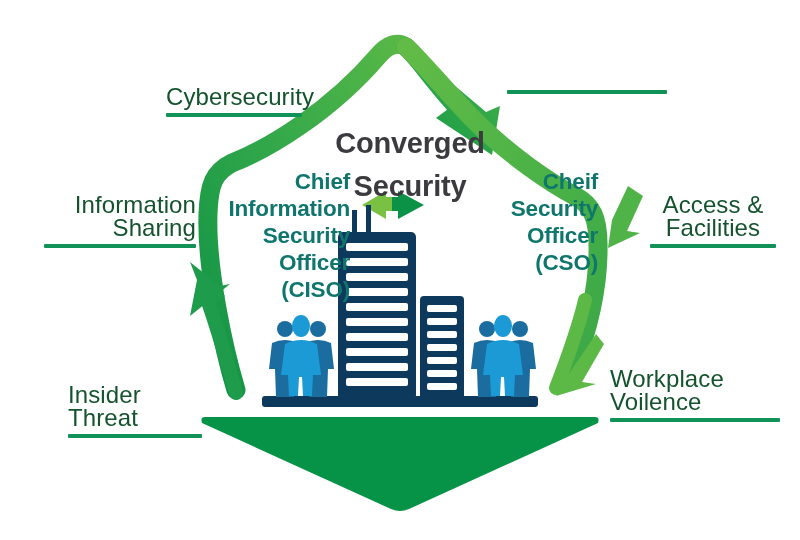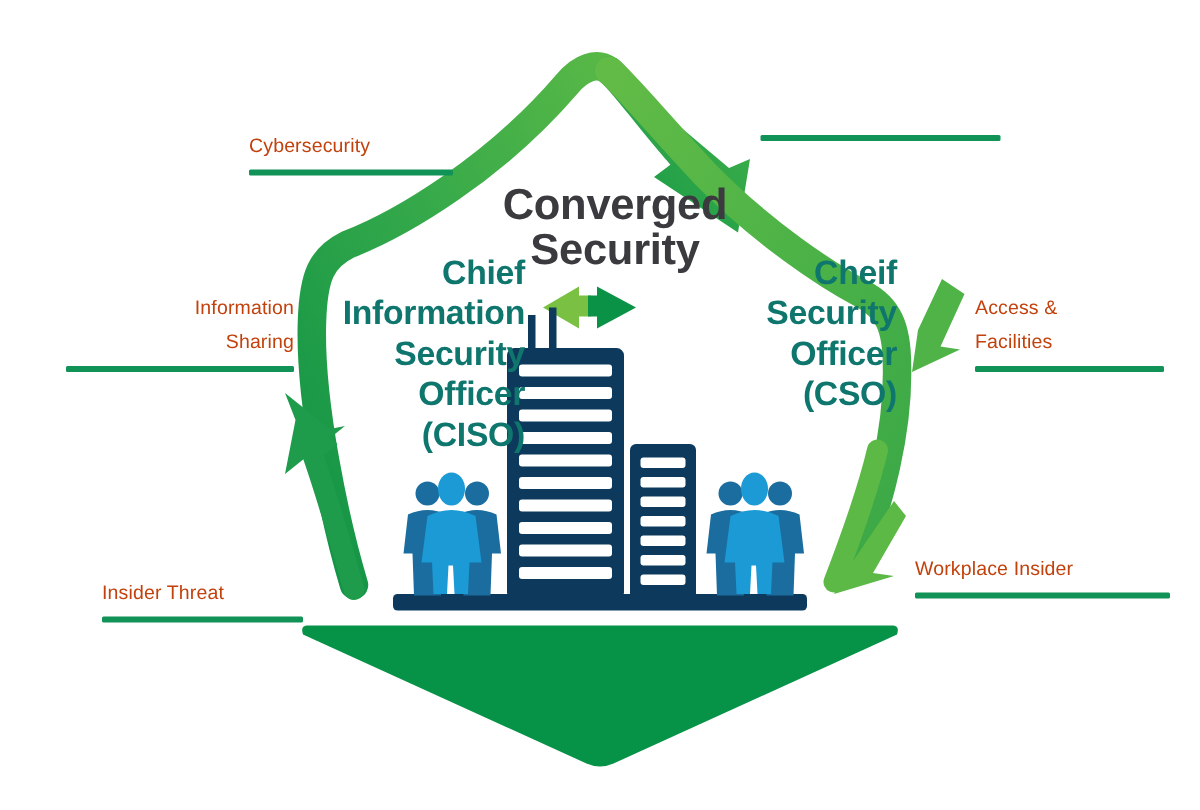--- a/index.html
+++ b/index.html
@@ -19,53 +19,53 @@
   }
   #infographic svg.layer {
     position: absolute;
     top: 0;
     left: 0;
     width: 800px;
     height: 540px;
   }
   .label {
     position: absolute;
-    color: #c2410c;
-    font-size: 13px;
+    color: #14532d;
+    font-size: 24px;
     line-height: 23px;
     letter-spacing: 0.1px;
     white-space: pre-line;
   }
   .label .rule {
     display: block;
     height: 4px;
     background: #119257;
     margin-top: 5px;
     border-radius: 1px;
   }
   .label.align-left { text-align: left; }
   .label.align-right { text-align: right; }
 
   #lbl-cyber      { left: 166px;  top: 62px;  width: 136px; }
   #lbl-physical   { left: 507px;  top: 62px;  width: 160px; }
   #lbl-infoshare  { left: 44px;   top: 170px; width: 152px; }
-  #lbl-access     { left: 650px;  top: 170px; width: 126px; }
+  #lbl-access     { left: 650px;  top: 170px; width: 126px; text-align: center; }
   #lbl-insider    { left: 68px;   top: 360px; width: 134px; }
   #lbl-workplace  { left: 610px;  top: 344px; width: 170px; }
 
   .center-title {
     position: absolute;
     left: 300px;
     top: 122px;
     width: 220px;
     text-align: center;
     color: #3b3b3f;
     font-size: 29px;
     font-weight: bold;
-    line-height: 30px;
+    line-height: 43px;
     letter-spacing: -0.2px;
     white-space: pre-line;
   }
   .role {
     position: absolute;
     color: #0f766e;
     font-size: 22.5px;
     font-weight: bold;
     line-height: 27px;
     text-align: right;
@@ -266,17 +266,17 @@
 Facilities</span>
     <span class="rule"></span>
   </div>
 
   <div class="label align-left" id="lbl-insider">
     <span>Insider Threat</span>
     <span class="rule"></span>
   </div>
 
   <div class="label align-left" id="lbl-workplace">
-    <span>Workplace Insider</span>
+    <span>Workplace Voilence</span>
     <span class="rule"></span>
   </div>
 
 </div>
 
 </body></html>

